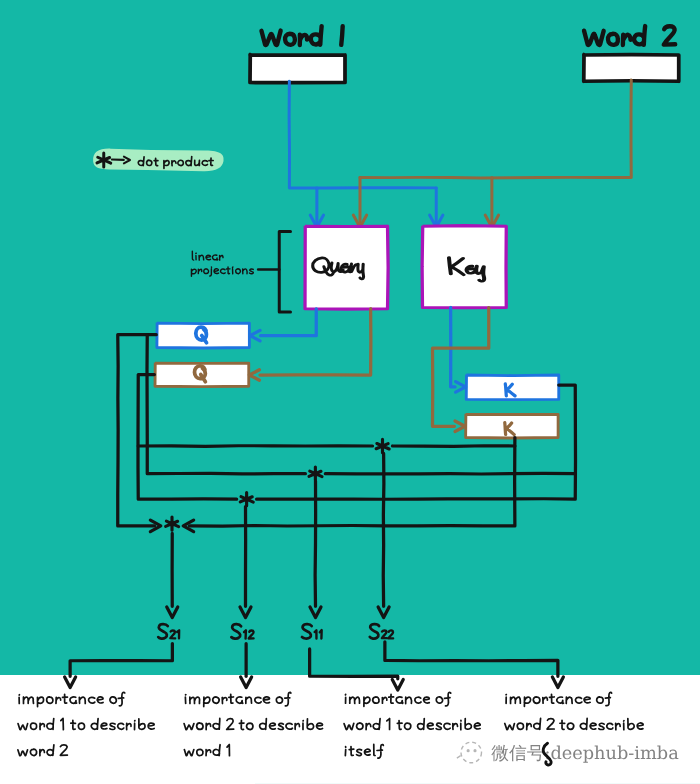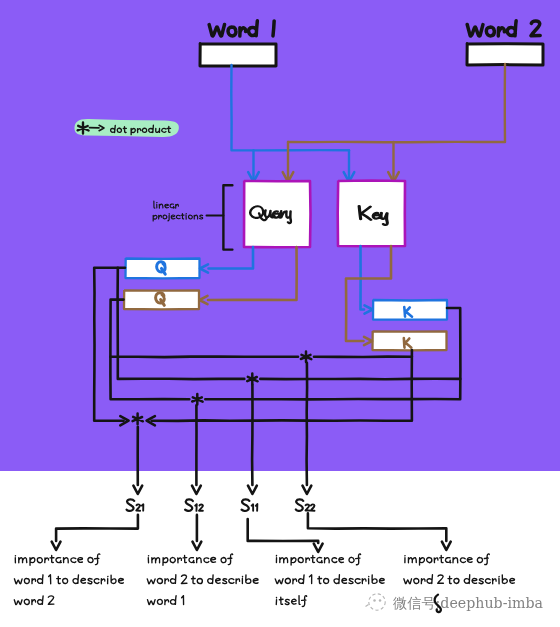--- a/index.html
+++ b/index.html
@@ -1,19 +1,19 @@
 <!DOCTYPE html>
 <html><head>
 <meta charset="utf-8">
 <title>Self-attention score diagram</title>
 <style>
   html,body{margin:0;padding:0;background:#ffffff;}
   body{width:560px;height:627px;overflow:hidden;
        font-family:"DejaVu Sans","Liberation Sans",sans-serif;}
-  #diagram{position:relative;width:560px;height:471px;background:#8b5cf6;text-align:center;}
+  #diagram{position:relative;width:560px;height:540px;background:#14b8a6;text-align:center;}
   #diagram svg{display:block;width:560px;height:627px;}
   .ink{fill:none;stroke-linecap:round;stroke-linejoin:round;}
 </style>
 </head>
 <body>
 
 <div id="diagram">
 <svg viewBox="0 0 560 627" xmlns="http://www.w3.org/2000/svg">
   <g>
 <path d="M74.5 129.0 C74.0 121.5 79.0 118.6 88.5 118.9 L121 120.0 L164.5 120.4 C176.5 120.6 179.5 123.4 178.8 128.8 C178.1 134.3 172.5 137.3 162.5 137.0 L118 135.9 L87.5 135.6 C78.0 135.3 75.0 133.6 74.5 129.0 Z" fill="#a8edc3"></path>

